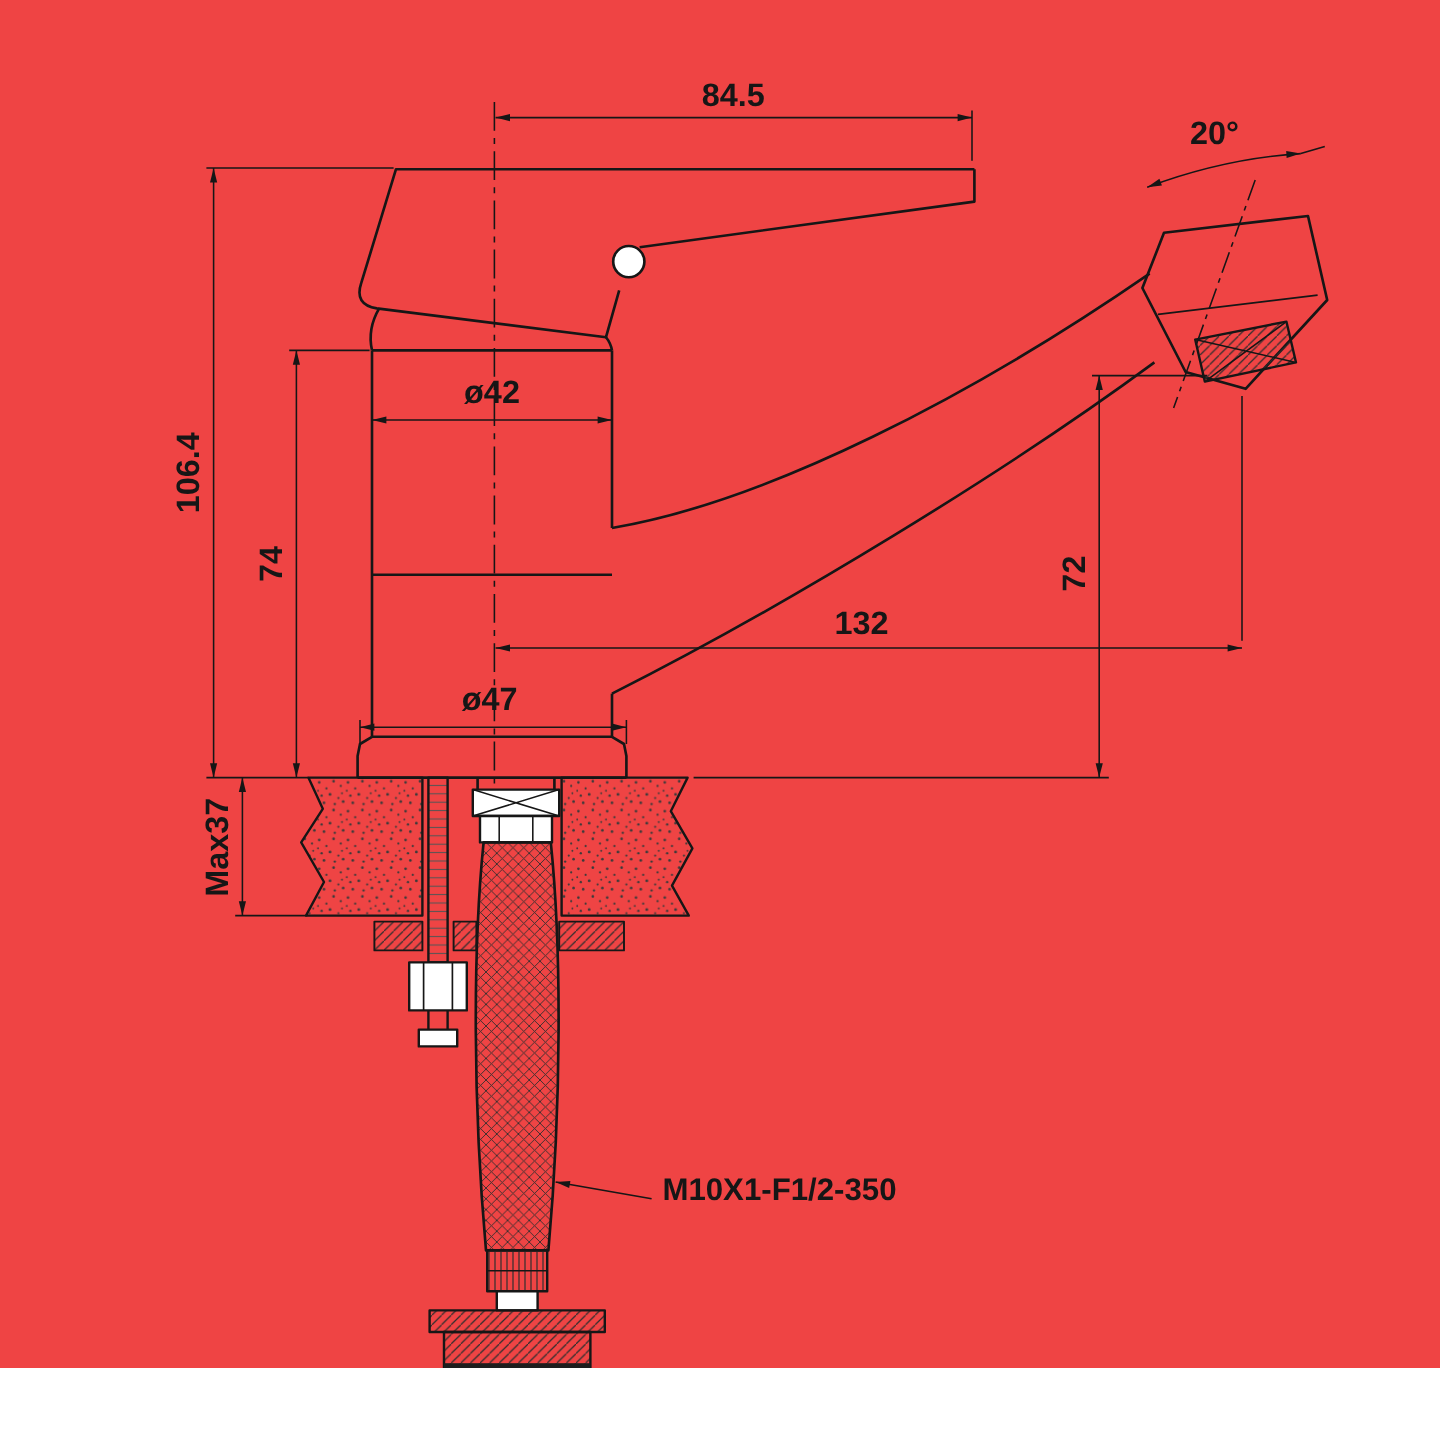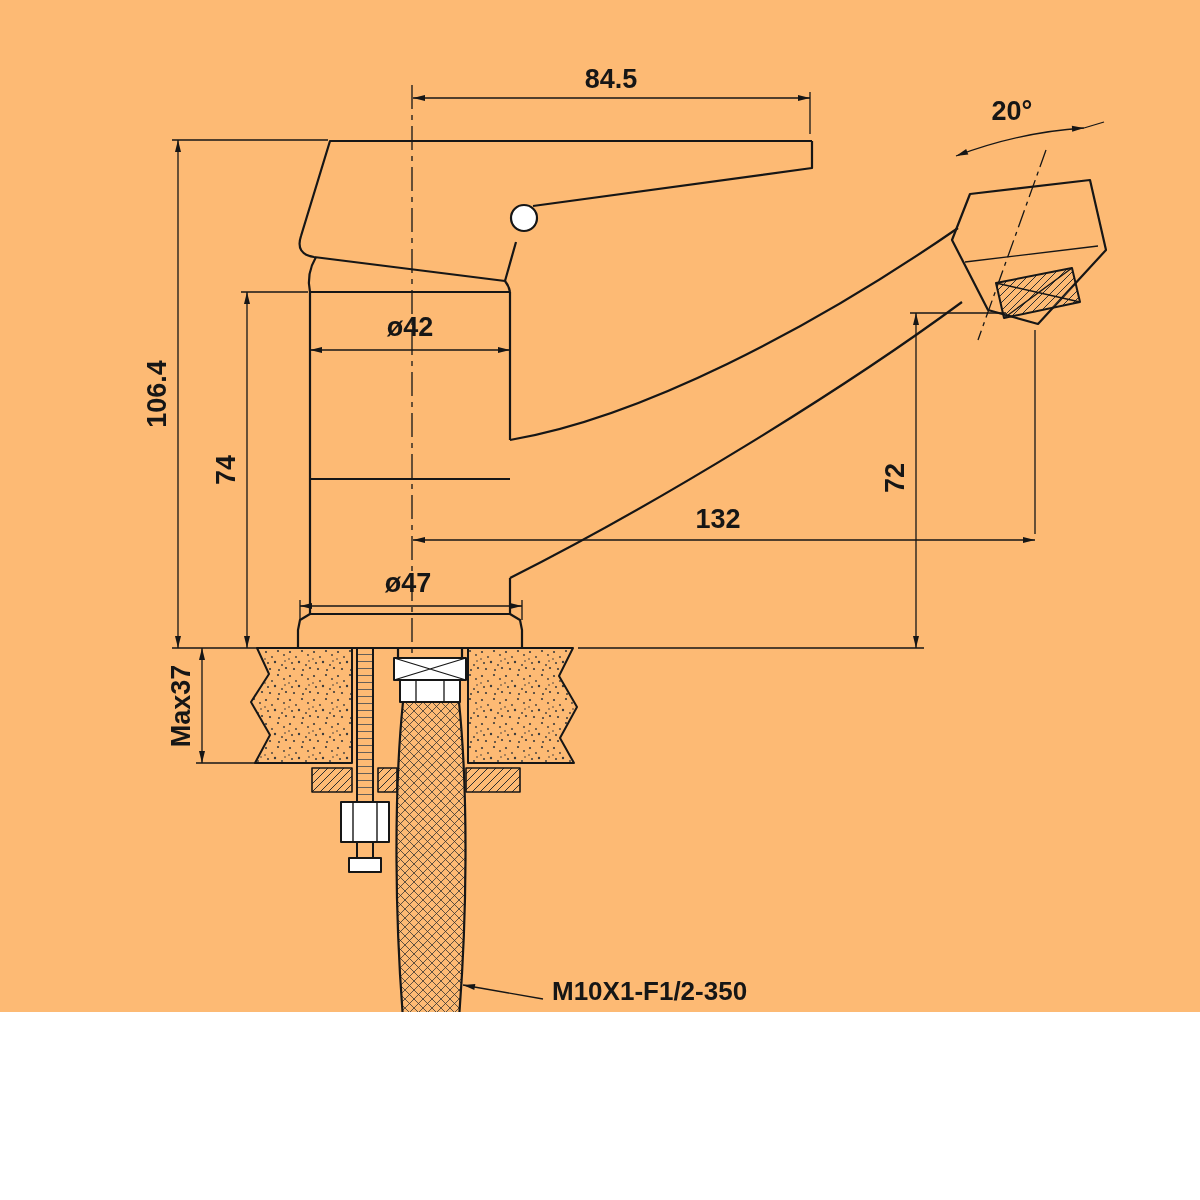--- a/index.html
+++ b/index.html
@@ -2,22 +2,22 @@
 <html><head>
 <meta charset="utf-8">
 <style>
   html, body {
     margin: 0;
     padding: 0;
     background: #ffffff;
   }
   .sheet {
     width: 1200px;
-    height: 1012px;
-    background: #fdba74;
+    height: 1140px;
+    background: #ef4444;
     position: relative;
     overflow: hidden;
   }
   svg { display: block; }
   text {
     font-family: "Liberation Sans", "DejaVu Sans", sans-serif;
     font-weight: bold;
     fill: #161616;
   }
   .dim-text { font-size: 27px; }

